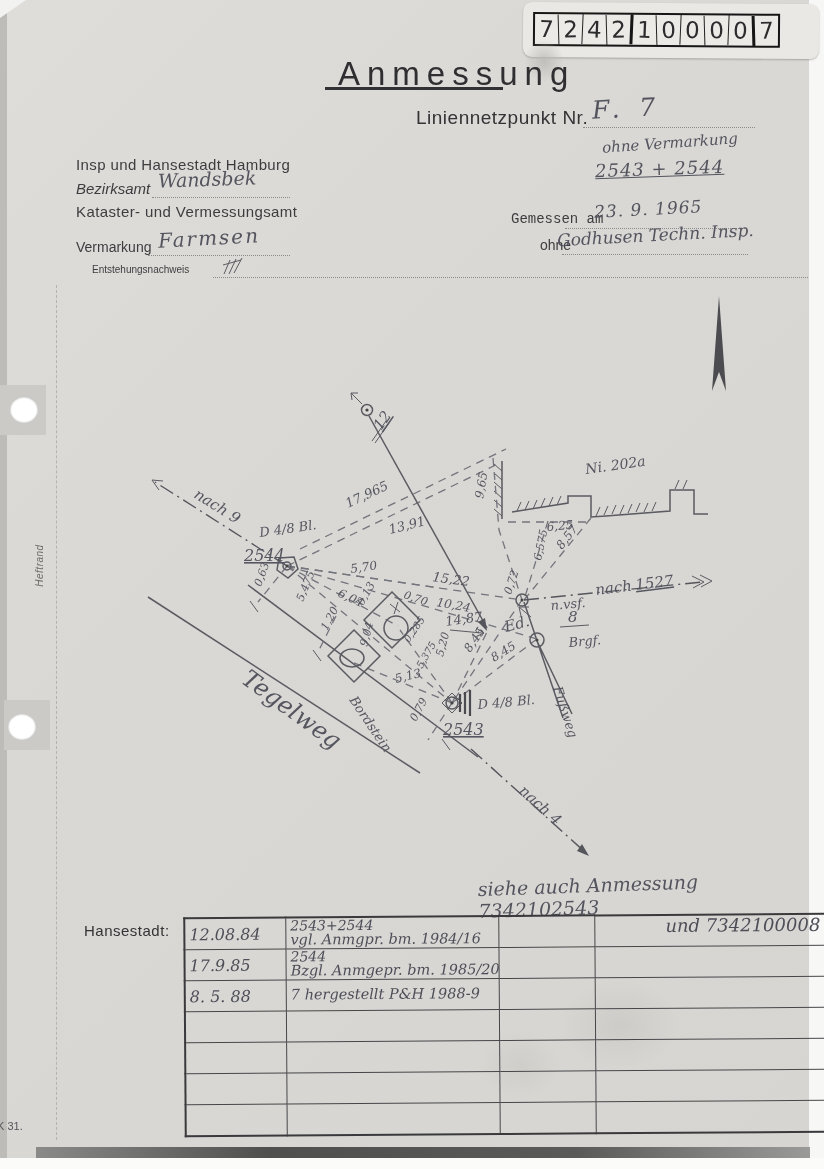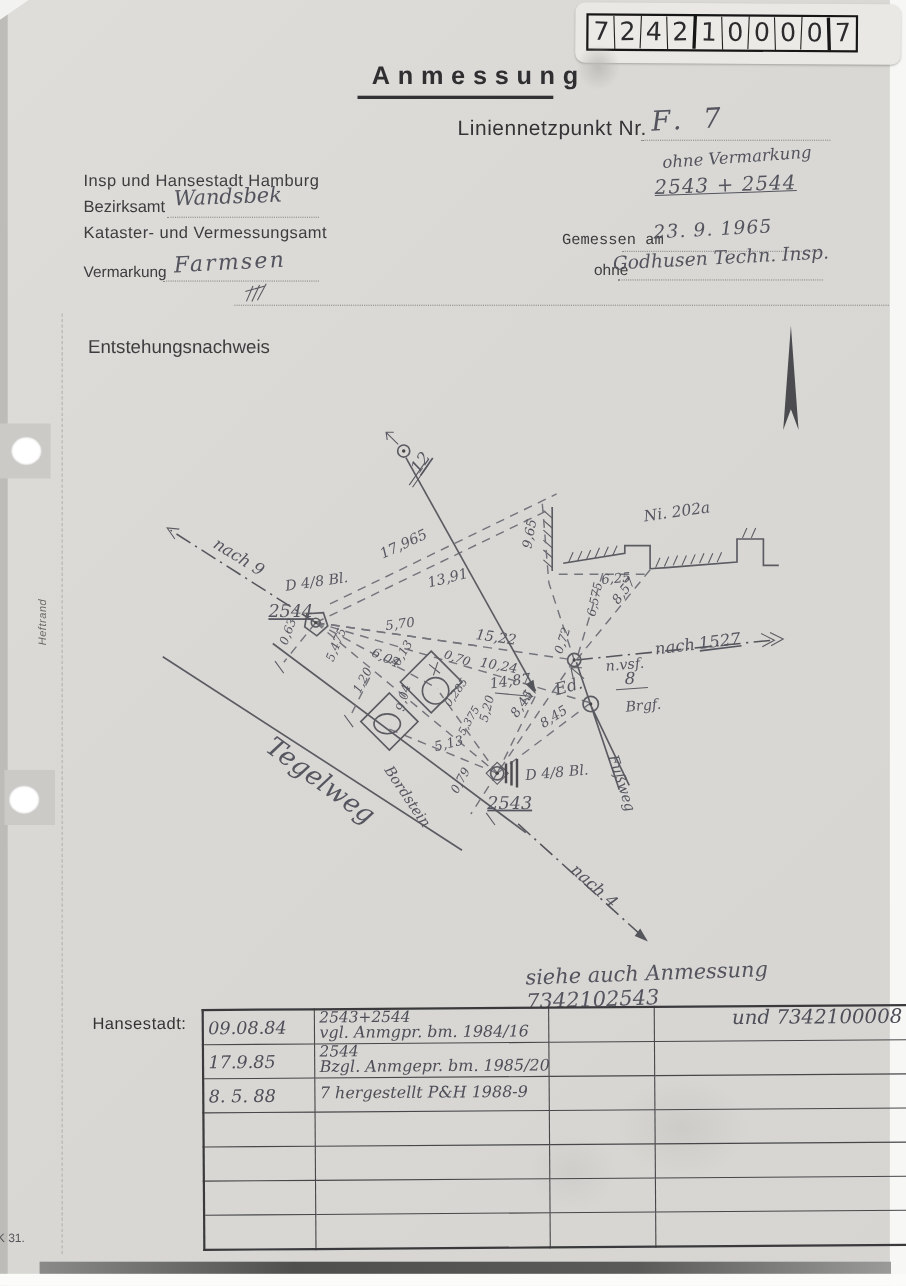--- a/index.html
+++ b/index.html
@@ -27,39 +27,39 @@
   .digit-cell{width:23px;height:30px;display:flex;align-items:center;justify-content:center;
       border-left:1.5px solid #222;font-family:"DejaVu Sans",sans-serif;font-size:23px;color:#2c2c2e;}
   .digit-cell:first-child{border-left:none;}
   .digit-cell.grp{border-left:3px solid #161616;}
   .digit-cell:nth-child(odd){transform:rotate(2deg);}
   .digit-cell:nth-child(even){transform:rotate(-2deg);}
   #smudge1{left:524px;top:40px;width:40px;height:42px;border-radius:50%;
       background:radial-gradient(closest-side,#b9b8b3,rgba(185,184,179,0));opacity:.8;}
 
   
-  #title{left:338px;top:55px;font-size:23px;letter-spacing:7px;color:#2f2f31;font-weight:700;}
+  #title{left:338px;top:55px;font-size:33px;letter-spacing:7px;color:#2f2f31;font-weight:400;}
   #title-underline{left:325px;top:87px;width:178px;height:2.5px;background:#323234;}
 
   #lnp-label{left:416px;top:107px;font-size:19px;letter-spacing:.5px;color:#343436;}
   #lnp-dotted{left:583px;top:126px;width:172px;}
   #lnp-value{left:592px;top:94px;font-size:25px;transform:rotate(-3deg);letter-spacing:6px;}
   #ohne-verm{left:602px;top:134px;font-size:15px;transform:rotate(-4deg);}
   #punkt-nrn{left:595px;top:158px;font-size:18px;transform:rotate(-2deg);letter-spacing:1px;}
 
   
   #amt1{left:76px;top:156px;font-size:15px;letter-spacing:.4px;}
-  #bez-label{left:76px;top:180px;font-size:15px;}
+  #bez-label{left:76px;top:180px;font-size:15px;font-style:italic;}
   #bez-dotted{left:152px;top:196px;width:138px;}
   #bez-value{left:158px;top:168px;font-size:19px;transform:rotate(-2deg);}
   #amt3{left:76px;top:203px;font-size:15px;letter-spacing:.4px;}
   #gem-label{left:76px;top:239px;font-size:14px;}
   #gem-dotted{left:148px;top:254px;width:142px;}
   #gem-value{left:158px;top:226px;font-size:20px;transform:rotate(-3deg);letter-spacing:2px;}
-  #ent-label{left:80px;top:264px;font-size:17px;margin-top:42px;}
+  #ent-label{left:92px;top:264px;font-size:10px;}
   #ent-dotted{left:213px;top:276px;width:595px;}
 
   
   #gms-label{left:511px;top:211px;font-size:14px;font-family:Liberation Mono, monospace;}
   #gms-dotted{left:565px;top:227px;width:182px;}
   #gms-value{left:594px;top:199px;font-size:17px;transform:rotate(-3deg);letter-spacing:1px;}
   #durch-label{left:540px;top:237px;font-size:14px;}
   #durch-dotted{left:562px;top:253px;width:186px;}
   #durch-value{left:557px;top:225px;font-size:17px;transform:rotate(-3deg);}
 
@@ -286,21 +286,21 @@
         <text x="518" y="792" transform="rotate(42 518 792)" font-size="15" class="slbl">nach 4</text>
       </g>
   </svg>
 
   <div class="abs hand" id="siehe-line">siehe auch Anmessung 7342102543</div>
   <div class="abs printed" id="bem-label">Hansestadt:</div>
   <div class="abs" id="remarks-wrap">
     <table id="remarks-table">
       <tbody id="remarks-body">
           <tr>
-            <td class="c-date">09.08.84</td>
+            <td class="c-date">12.08.84</td>
             <td class="c-text">
               <div class="t1">2543+2544</div>
               <div class="t2">vgl. Anmgpr. bm. 1984/16</div>
             </td>
             <td class="c-mid"></td>
             <td class="c-right"><span class="lift">und 7342100008</span></td>
           </tr>
           <tr>
             <td class="c-date">17.9.85</td>
             <td class="c-text">

